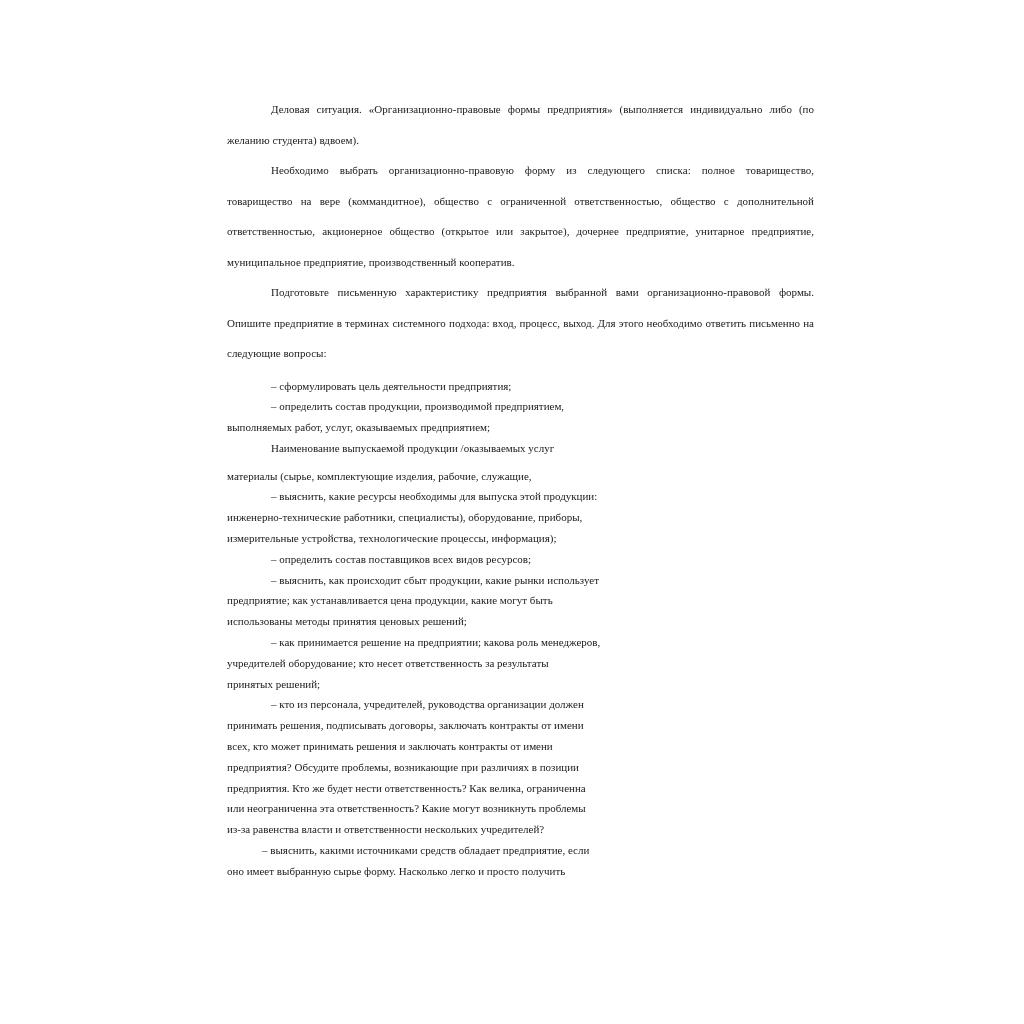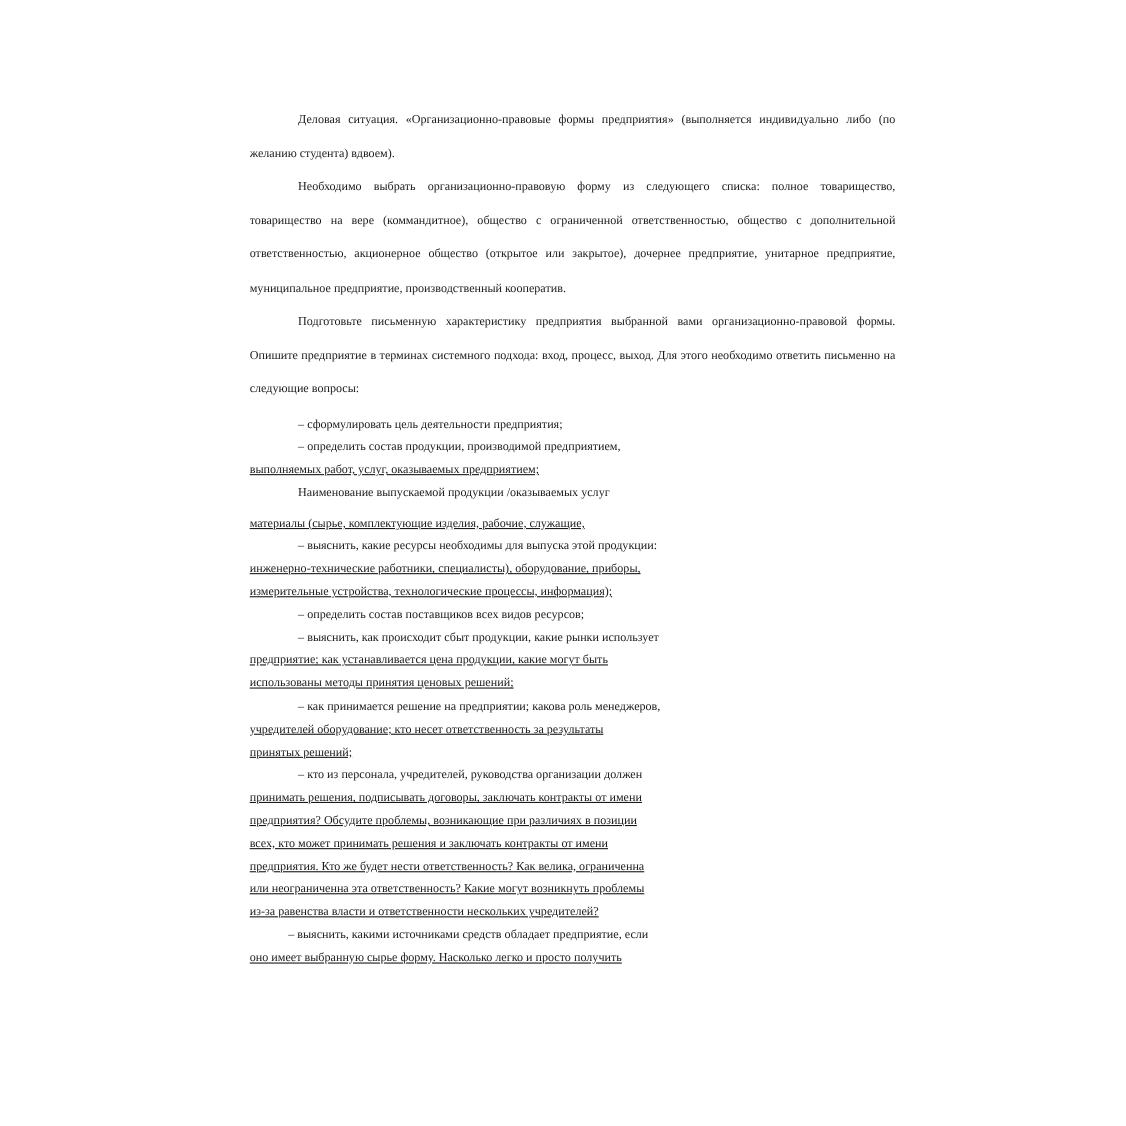--- a/index.html
+++ b/index.html
@@ -5,21 +5,21 @@
   html, body { margin: 0; padding: 0; background: #ffffff; }
   body { width: 1024px; height: 1024px; position: relative; overflow: hidden; }
   .page {
     position: absolute; left: 227px; top: 94px; width: 587px;
     font-family: "Liberation Serif", "DejaVu Serif", serif;
     color: #1a1a1a; font-size: 11px;
   }
   .p1 { line-height: 30.5px; text-align: justify; text-indent: 44px; margin: 0; }
   .p1 + .p1 { margin-top: 0; }
   .p2 { line-height: 20.8px; margin: 0; text-indent: 44px; }
-  .p2.noindent { text-indent: 0; text-decoration: underline; }
+  .p2.noindent { text-indent: 0; }
   .p2.indent35 { text-indent: 35px; }
   .gap2 { height: 7px; }
 </style>
 </head>
 <body>
 
 <div class="page">
   <p class="p1">Деловая ситуация. «Организационно-правовые формы предприятия» (выполняется индивидуально либо (по желанию студента) вдвоем).</p>
   <p class="p1">Необходимо выбрать организационно-правовую форму из следующего списка: полное товарищество, товарищество на вере (коммандитное), общество с ограниченной ответственностью, общество с дополнительной ответственностью, акционерное общество (открытое или закрытое), дочернее предприятие, унитарное предприятие, муниципальное предприятие, производственный кооператив.</p>
   <p class="p1">Подготовьте письменную характеристику предприятия  выбранной вами  организационно-правовой формы. Опишите предприятие в терминах системного подхода: вход, процесс, выход. Для этого необходимо ответить письменно на следующие вопросы:</p>
@@ -37,20 +37,20 @@
   <p class="p2 noindent">измерительные устройства, технологические процессы, информация);</p>
   <p class="p2">–  определить состав поставщиков всех видов ресурсов;</p>
   <p class="p2">–  выяснить, как происходит сбыт продукции, какие рынки использует</p>
   <p class="p2 noindent">предприятие; как устанавливается цена продукции, какие могут быть</p>
   <p class="p2 noindent">использованы методы принятия ценовых решений;</p>
   <p class="p2">–  как принимается решение на предприятии; какова роль менеджеров,</p>
   <p class="p2 noindent">учредителей оборудование; кто несет ответственность за результаты</p>
   <p class="p2 noindent">принятых решений;</p>
   <p class="p2">–  кто из персонала, учредителей, руководства организации должен</p>
   <p class="p2 noindent">принимать решения, подписывать договоры, заключать контракты от имени</p>
+  <p class="p2 noindent">всех, кто может принимать решения и заключать контракты от имени</p>
   <p class="p2 noindent">предприятия? Обсудите проблемы, возникающие при различиях в позиции</p>
-  <p class="p2 noindent">всех, кто может принимать решения и заключать контракты от имени</p>
   <p class="p2 noindent">предприятия. Кто же будет нести ответственность? Как велика, ограниченна</p>
   <p class="p2 noindent">или неограниченна эта ответственность? Какие могут возникнуть проблемы</p>
   <p class="p2 noindent">из-за равенства власти и ответственности нескольких учредителей?</p>
   <p class="p2 indent35">–  выяснить, какими источниками средств обладает предприятие, если</p>
   <p class="p2 noindent">оно имеет выбранную сырье форму. Насколько легко и просто получить</p>
 </div>
 
 </body></html>

